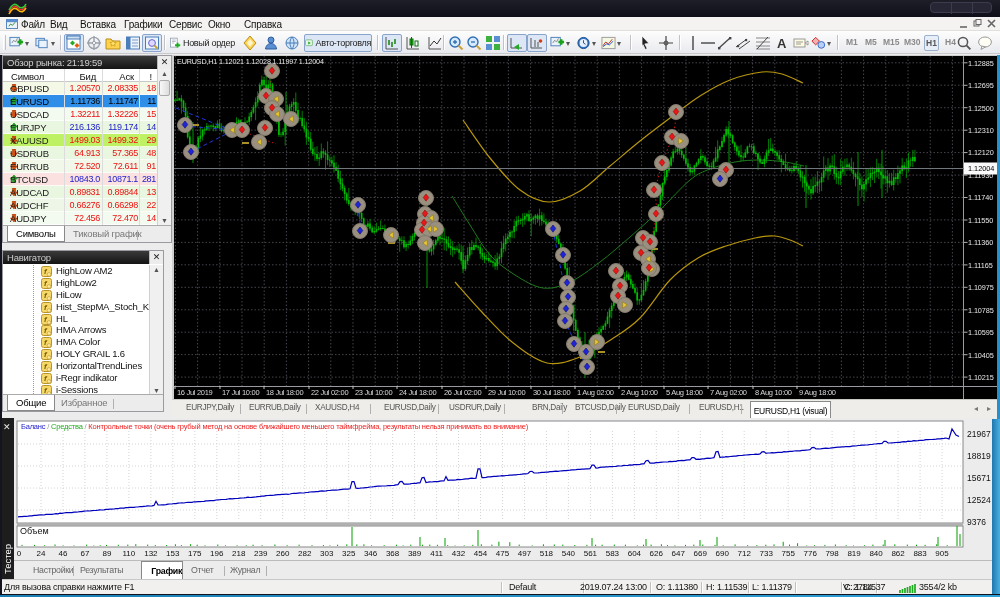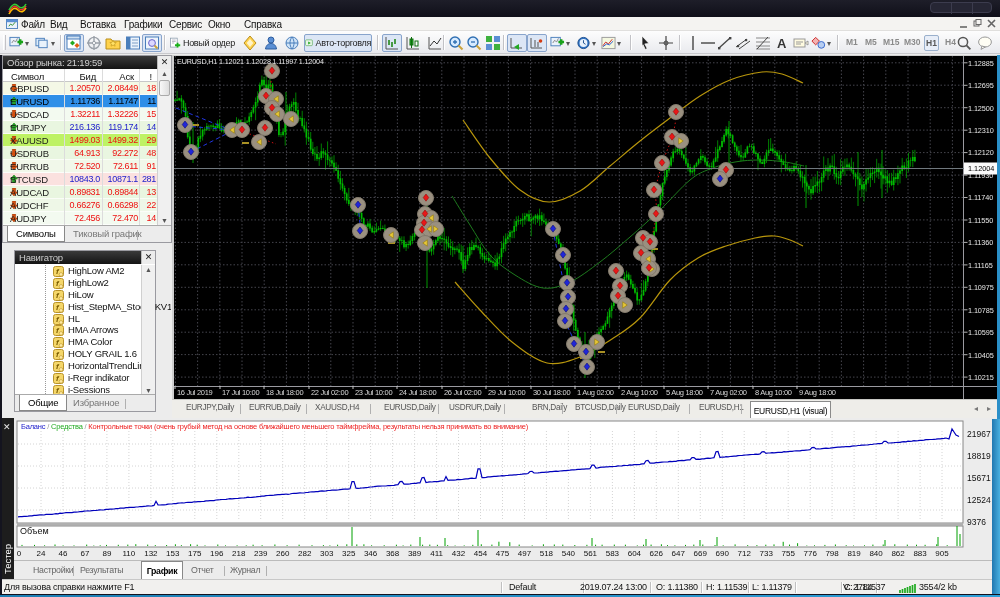--- a/index.html
+++ b/index.html
@@ -53,21 +53,21 @@
 #ctabs{left:172px;top:399px;width:828px;height:19px;background:#eeede9;border-top:1px solid #c8c8c4;font-size:8.2px;color:#555;letter-spacing:-0.3px}
 .ctab{position:absolute;top:3px}
 .ctsep{position:absolute;top:4px;width:1px;height:10px;background:#b0b0b0}
 #acttab{position:absolute;left:578px;top:1px;width:81px;height:18px;background:#fff;border:1px solid #8a8a8a;
  border-bottom:none;font-size:8.5px;color:#000;text-align:center;padding-top:4px}
 
 #ttabs{left:14px;top:560px;width:986px;height:19px;background:#ececec;border-top:1px solid #bbb;font-size:8.8px;color:#666;letter-spacing:-0.3px}
 #ttabs .tt{position:absolute;top:4px}
 #ttabs .tsp{position:absolute;top:5px;width:1px;height:10px;background:#b0b0b0}
 #tacttab{position:absolute;left:127px;top:0px;width:42px;height:19px;background:#fff;border:1px solid #888;
- border-bottom:none;text-align:center;padding-top:4px;color:#000;font-weight:bold}
+ border-bottom:none;text-align:right;padding-top:4px;color:#000;font-weight:bold}
 #status{left:0;top:579px;width:1000px;height:15px;background:#f1f0ee;border-top:1px solid #c8c8c8;font-size:9px;color:#111;letter-spacing:-0.2px}
 .ssep{position:absolute;top:2px;width:1px;height:11px;background:#c0c0c0;box-shadow:1px 0 0 #fff}
 .stxt{position:absolute;top:2px}
 #bstrip1{left:0;top:594px;width:1000px;height:1px;background:#12121e}
 #bstrip2{left:0;top:595px;width:1000px;height:2px;background:linear-gradient(90deg,#1b7fb4,#2da0d8)}
 #rstrip{left:992px;top:419px;width:8px;height:175px;background:linear-gradient(90deg,#2077b0,#49b0e0)}
 #lstrip{left:0;top:55px;width:2px;height:539px;background:#14141f}
 svg{display:block}
 text{font-family:"Liberation Sans",sans-serif}
 </style></head><body>
@@ -373,21 +373,21 @@
  </div>
  <div style="position:absolute;left:0;top:26px;width:156px;height:143px;overflow:hidden">
       <div class="mwrow" style="top:0px;background:#f4f8e6">
         <span class="mwi">
           <svg width="8" height="8" viewBox="0 0 9 9">
             <path d="M4.5 9L0.5 4.5H2.7V0H6.3V4.5H8.5z" fill="#d4500e" stroke="#9a3000" stroke-width="0.6"></path>
           </svg>
         </span>
         <span class="mws" style="color:#1a1a1a">GBPUSD</span>
         <span class="mwb" style="color:#ee1111">1.20570</span>
-        <span class="mwa" style="color:#ee1111">2.08449</span>
+        <span class="mwa" style="color:#ee1111">2.08335</span>
         <span class="mwp" style="color:#ee1111">18</span>
       </div>
       <div class="mwrow" style="top:13px;background:#2f8fe8">
         <span class="mwi">
           <svg width="8" height="8" viewBox="0 0 9 9">
             <path d="M4.5 0L8.5 4.5H6.3V9H2.7V4.5H0.5z" fill="#28a428" stroke="#0a7a0a" stroke-width="0.6"></path>
           </svg>
         </span>
         <span class="mws" style="color:#000">EURUSD</span>
         <span class="mwb" style="color:#000000">1.11736</span>
@@ -428,21 +428,21 @@
         <span class="mwp" style="color:#ee1111">29</span>
       </div>
       <div class="mwrow" style="top:65px;background:#e9f6e0">
         <span class="mwi">
           <svg width="8" height="8" viewBox="0 0 9 9">
             <path d="M4.5 9L0.5 4.5H2.7V0H6.3V4.5H8.5z" fill="#d4500e" stroke="#9a3000" stroke-width="0.6"></path>
           </svg>
         </span>
         <span class="mws" style="color:#1a1a1a">USDRUB</span>
         <span class="mwb" style="color:#ee1111">64.913</span>
-        <span class="mwa" style="color:#ee1111">92.272</span>
+        <span class="mwa" style="color:#ee1111">57.365</span>
         <span class="mwp" style="color:#ee1111">48</span>
       </div>
       <div class="mwrow" style="top:78px;background:#f1f8ea">
         <span class="mwi">
           <svg width="8" height="8" viewBox="0 0 9 9">
             <path d="M4.5 9L0.5 4.5H2.7V0H6.3V4.5H8.5z" fill="#d4500e" stroke="#9a3000" stroke-width="0.6"></path>
           </svg>
         </span>
         <span class="mws" style="color:#1a1a1a">EURRUB</span>
         <span class="mwb" style="color:#ee1111">72.520</span>
@@ -502,21 +502,21 @@
    <span class="vthumb" style="top:11px;height:16px"></span>
    <span class="varr" style="bottom:1px">▼</span>
  </div>
  <div class="ptabs">
    <span class="ptab act" style="left:4px">Символы</span>
    <span class="ptab" style="left:62px">Тиковый график</span>
    <span class="ctsep" style="left:134px;top:4px"></span>
  </div>
 </div>
 
-<div class="panel" style="left:14px;top:250px;width:142px;height:162px">
+<div class="panel" style="left:2px;top:250px;width:162px;height:162px">
  <div class="phead">Навигатор<span class="pclose">✕</span></div>
  <div style="position:absolute;left:0;top:14px;width:156px;height:130px;overflow:hidden">
    <div class="tree"></div>
       <div class="nvrow"><span class="nvi">
           <svg width="11" height="11" viewBox="0 0 11 11">
             <rect x="0.5" y="0.5" width="10" height="10" rx="2" fill="#f5d76a" stroke="#b8922a"></rect>
             <text x="3" y="8.2" font-size="8" font-style="italic" font-weight="bold" fill="#7a5c00" font-family="Liberation Serif">f</text>
             <circle cx="8" cy="8.4" r="1.8" fill="#ffe9a0" stroke="#b8922a" stroke-width="0.6"></circle>
           </svg>
         </span>HighLow AM2</div>

